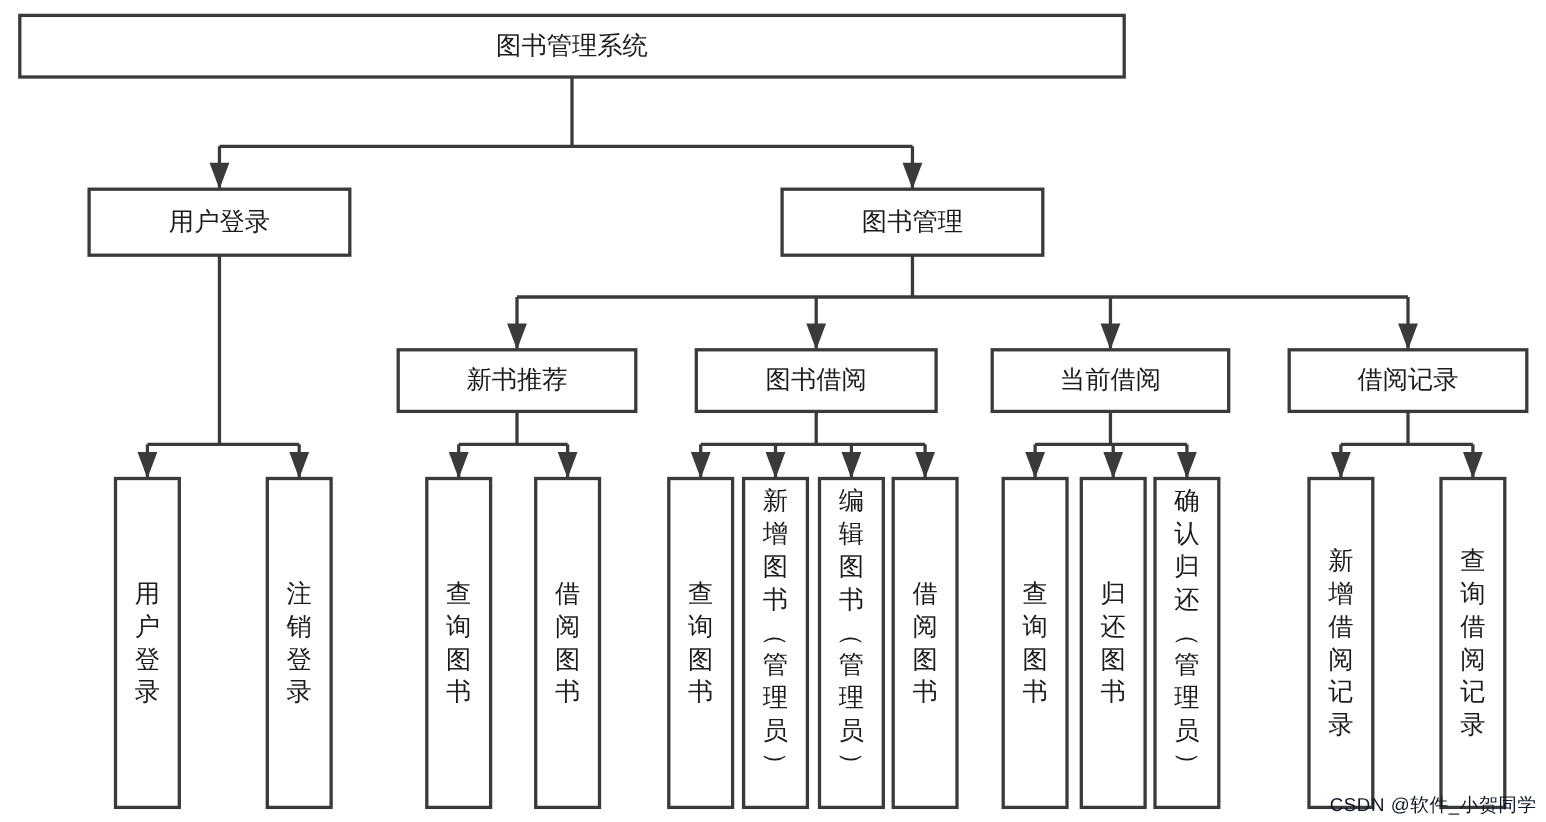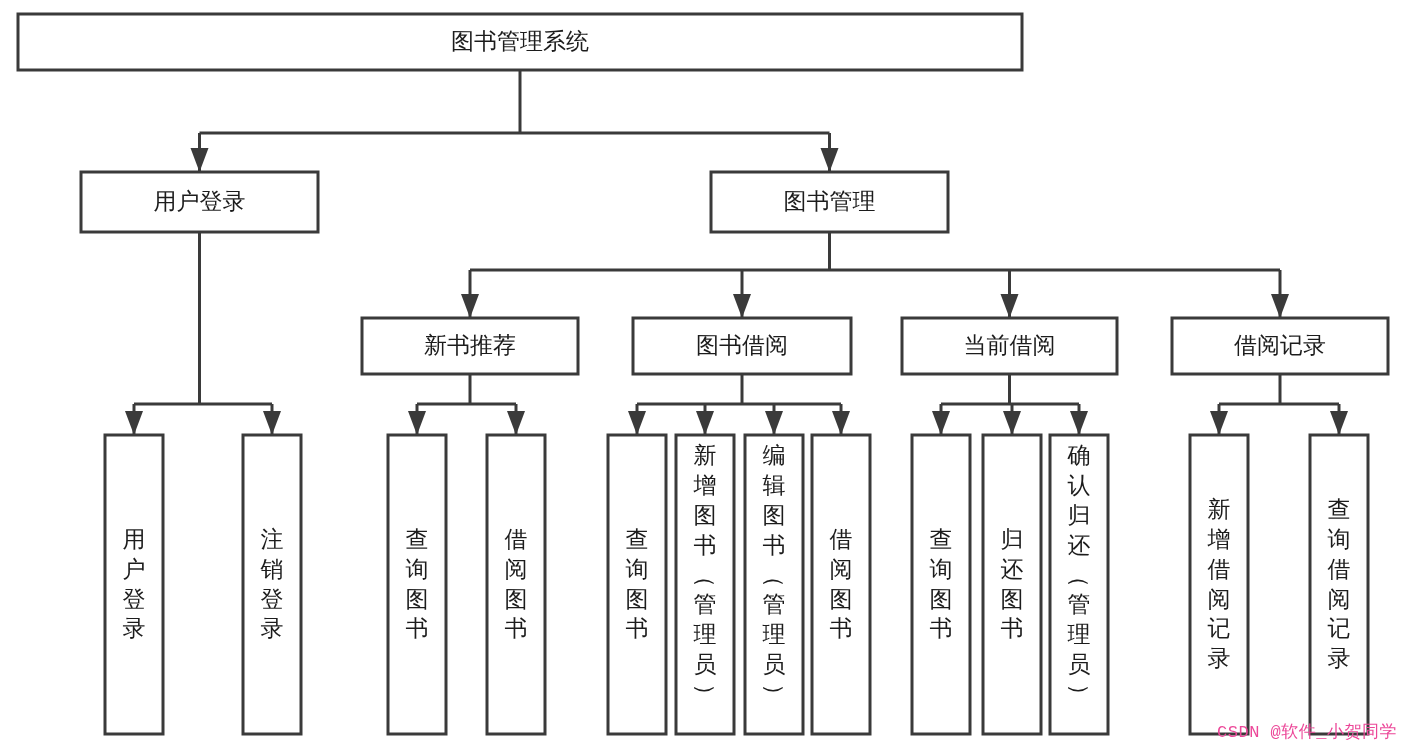--- a/index.html
+++ b/index.html
@@ -45,23 +45,23 @@
     fill: #1c1c1c;
     font-family: "Liberation Sans", "DejaVu Sans", sans-serif;
     font-size: 23px;
     text-anchor: middle;
     dominant-baseline: middle;
   }
   .watermark {
     position: absolute;
     right: 8px;
     bottom: 4px;
-    color: #ec4899;
+    color: #0f172a;
     font-size: 17px;
-    font-family: Liberation Mono, monospace;
+    font-family: Liberation Sans, sans-serif;
     letter-spacing: 0.5px;
     white-space: nowrap;
     pointer-events: none;
   }
   .vtext-wrap {
     position: absolute;
     display: flex;
     flex-direction: column;
     align-items: center;
     justify-content: center;

